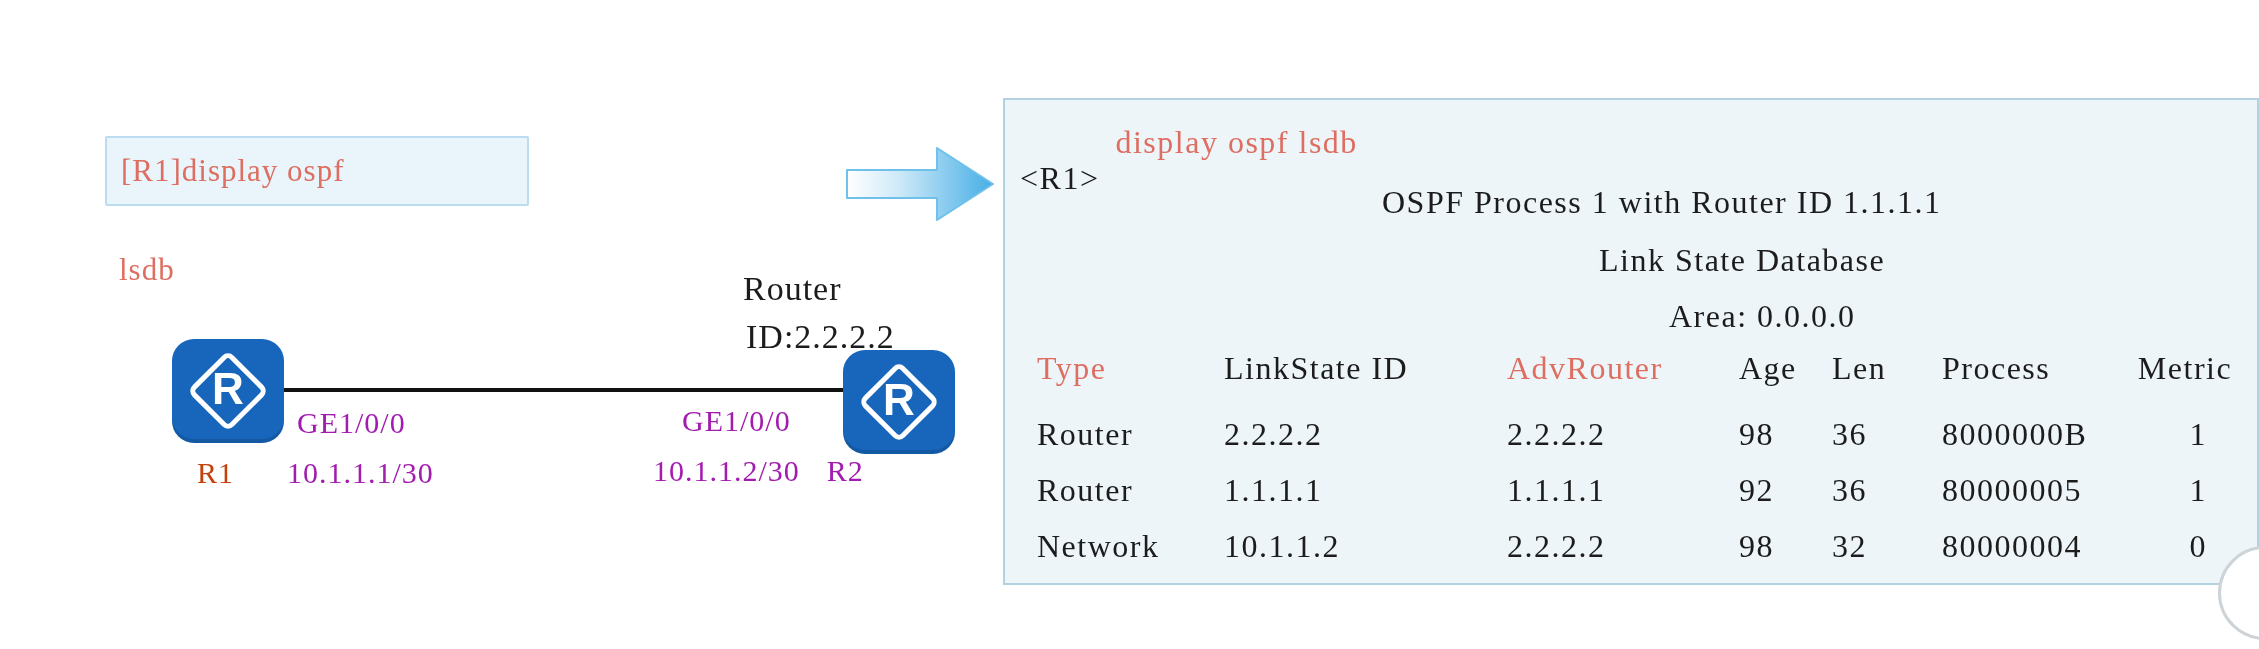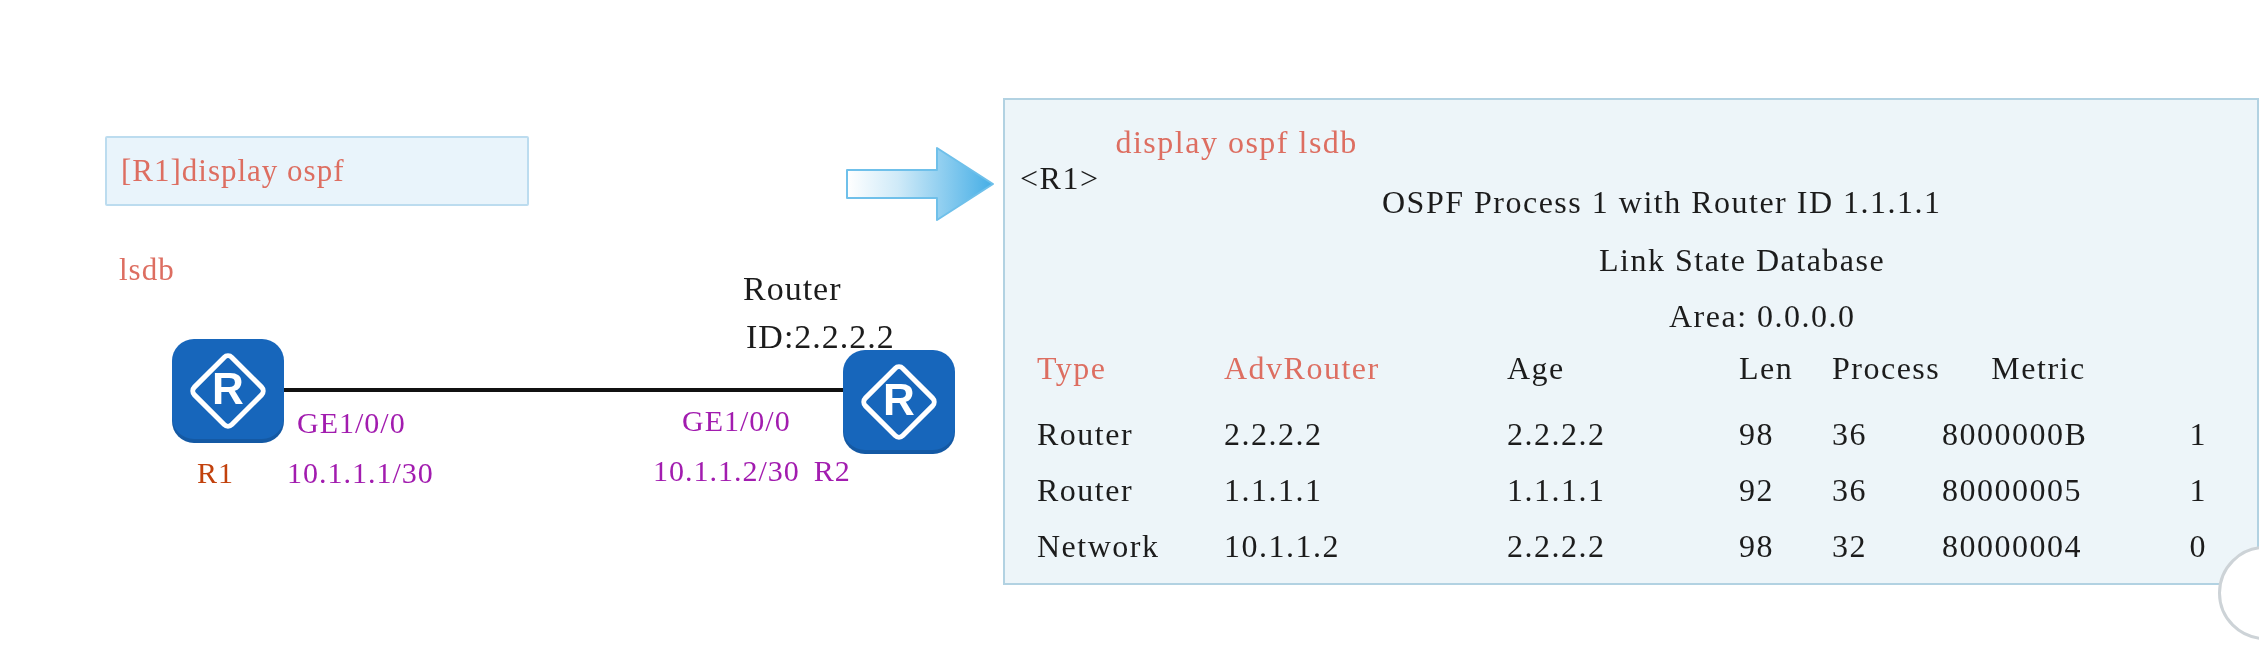--- a/index.html
+++ b/index.html
@@ -59,21 +59,21 @@
     transform:translate(-50%,-54%);
     color:#ffffff;font-family:"Liberation Sans",sans-serif;
     font-size:44px;font-weight:bold;line-height:1;
   }
 
   .if-label{font-size:30px;letter-spacing:1px;color:#a21caf;white-space:nowrap;}
   .ge1{left:297px;top:406px;}
   .ge2{left:682px;top:404px;}
   .r1-name{left:197px;top:456px;font-size:30px;letter-spacing:1px;color:#c2410c;}
   .ip1{left:287px;top:456px;}
-  .ip2wrap{left:653px;top:454px;display:flex;gap:14px;}
+  .ip2wrap{left:653px;top:454px;display:flex;gap:27px;}
 
   
   .flow-arrow{left:845px;top:138px;z-index:3;}
 
   
   .panel{
     left:1003px;top:98px;width:1256px;height:487px;
     background:#edf5f9;
     border:2px solid #b2d2e2;
     box-sizing:border-box;
@@ -164,20 +164,21 @@
       <span class="prompt">&lt;R1&gt;</span>
       <span class="command">display ospf lsdb</span>
     </div>
 
     <div class="abs term info-0">OSPF Process 1 with Router ID 1.1.1.1</div>
     <div class="abs term info-1">Link State Database</div>
     <div class="abs term info-2">Area: 0.0.0.0</div>
 
     <div class="abs lsdb-grid hdr-row">
       <div class="accent">Type</div>
+      <div>LinkState ID</div>
       <div class="accent">AdvRouter</div>
       <div>Age</div>
       <div>Len</div>
       <div>Process</div>
       <div class="metric-hdr">Metric</div>
     </div>
 
     <div class="abs data-rows">
       <div class="lsdb-grid">
         <div>Router</div>

